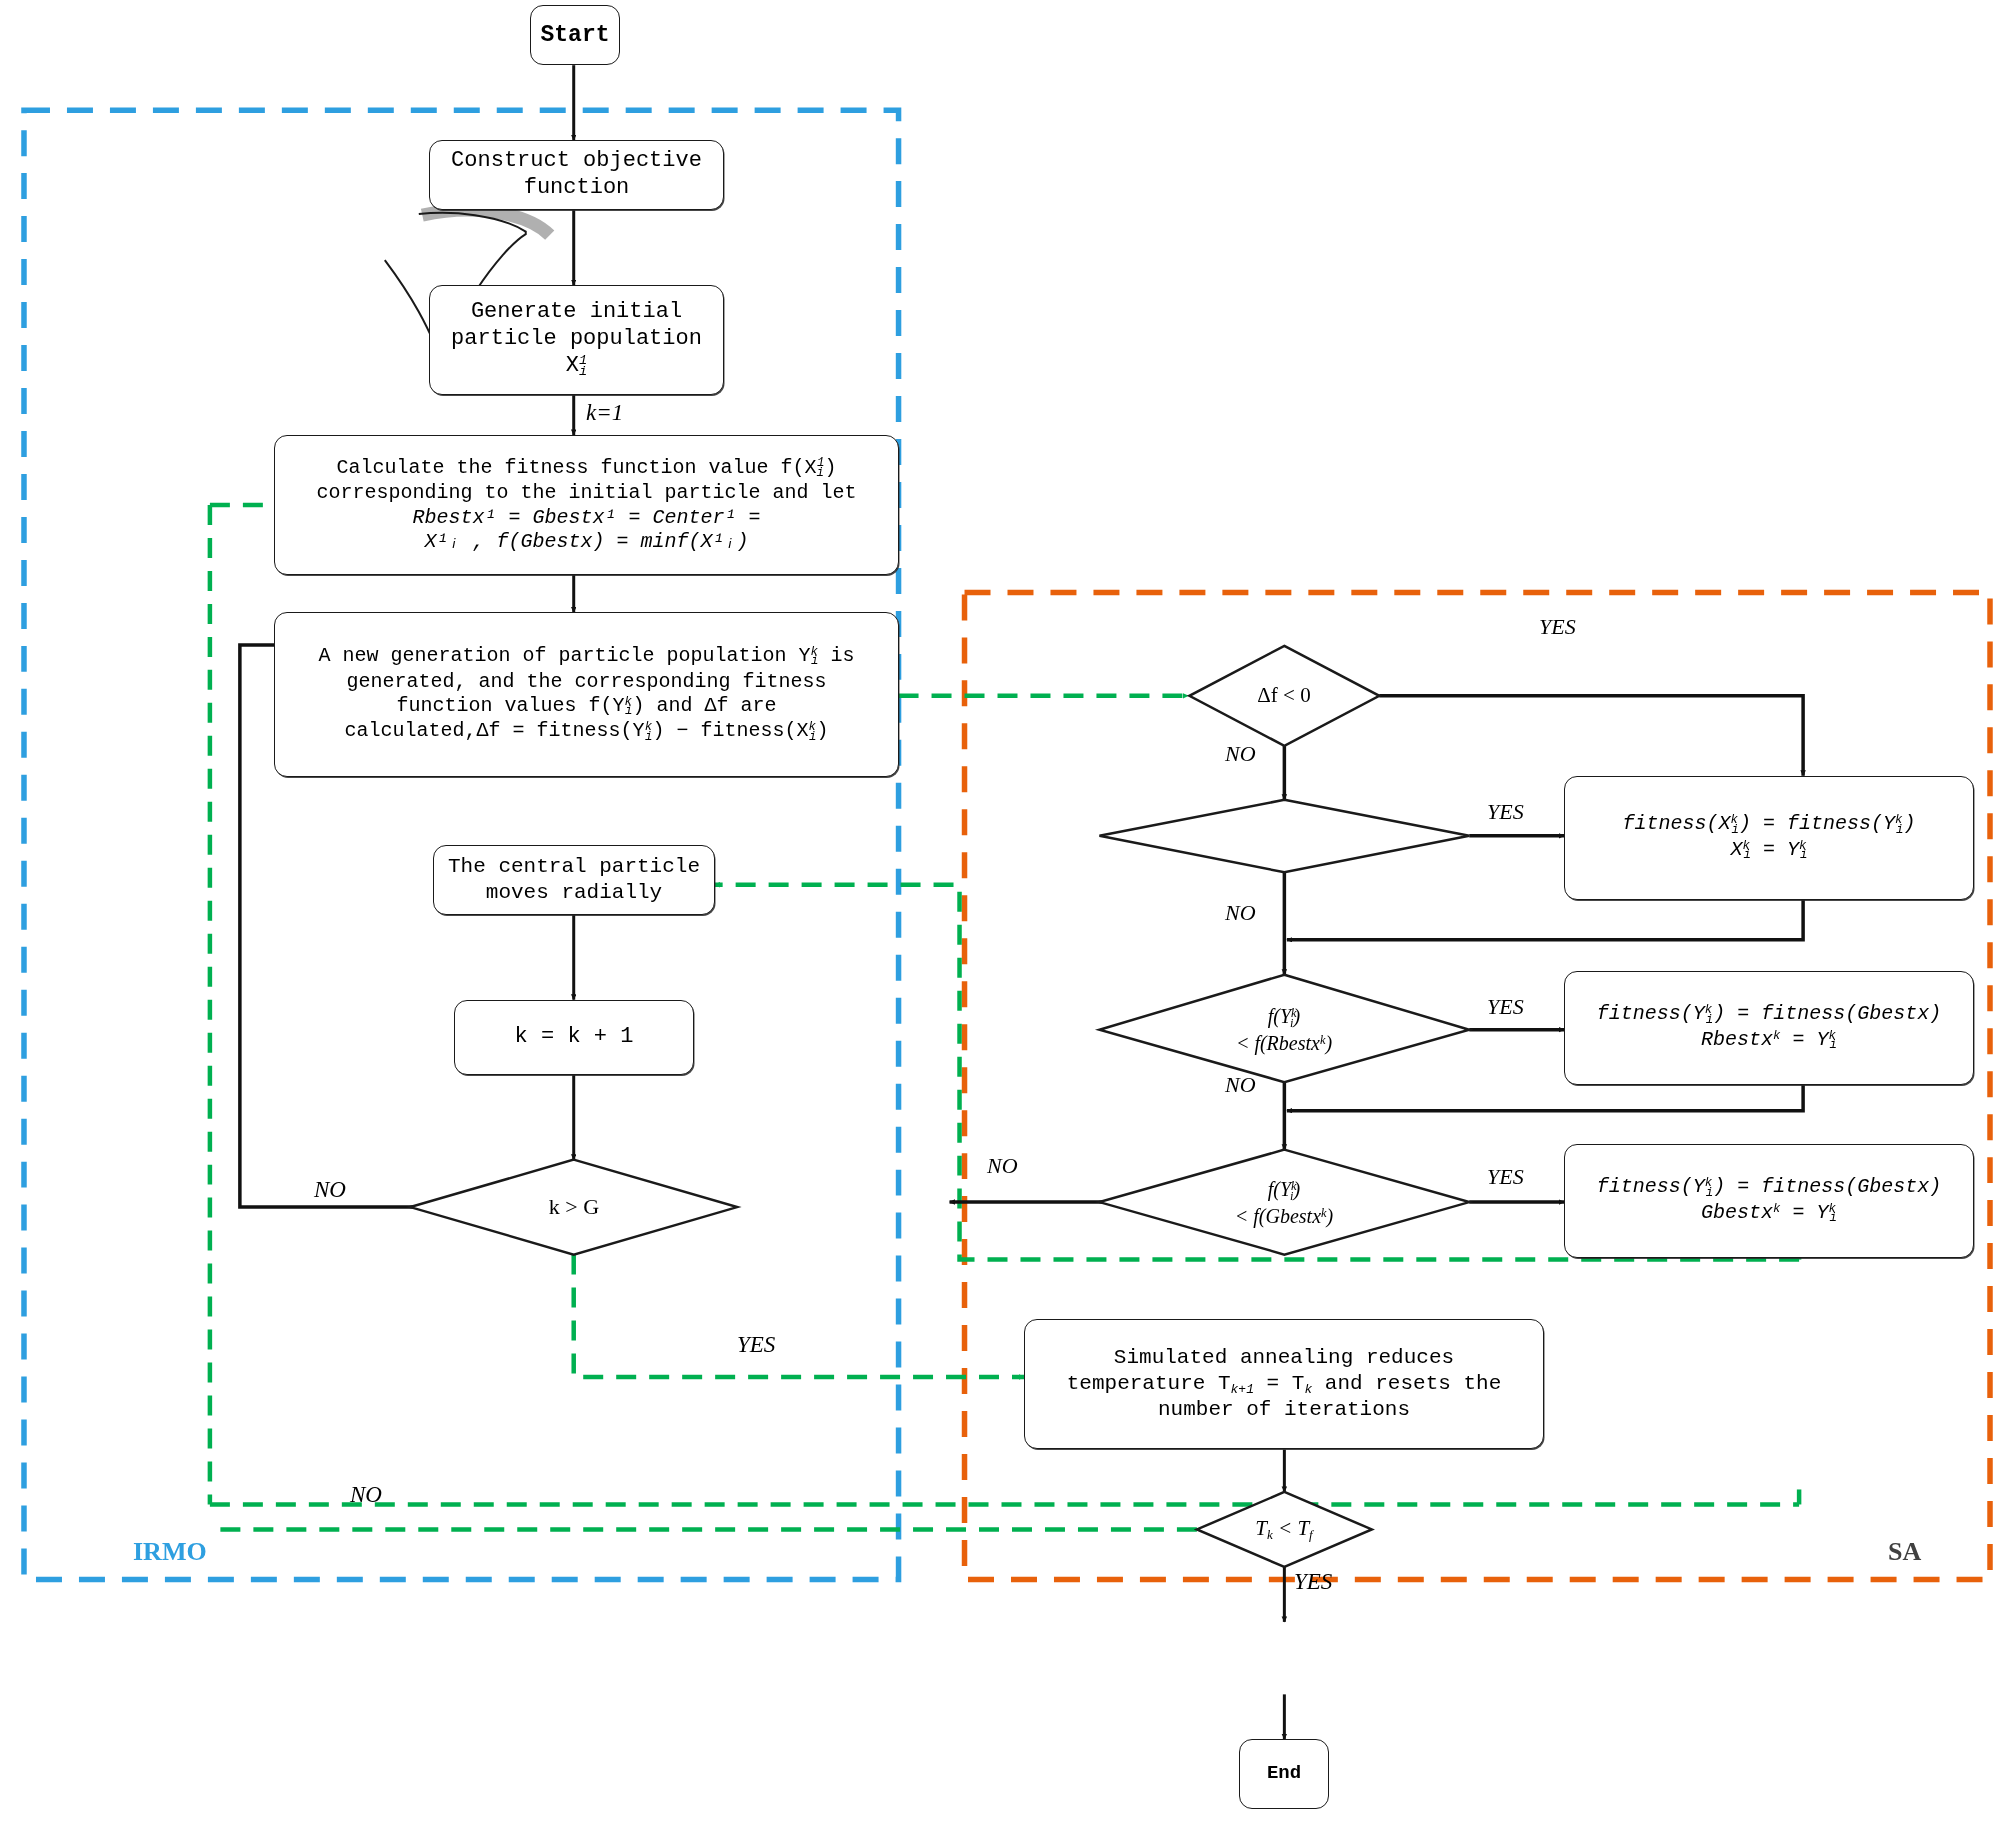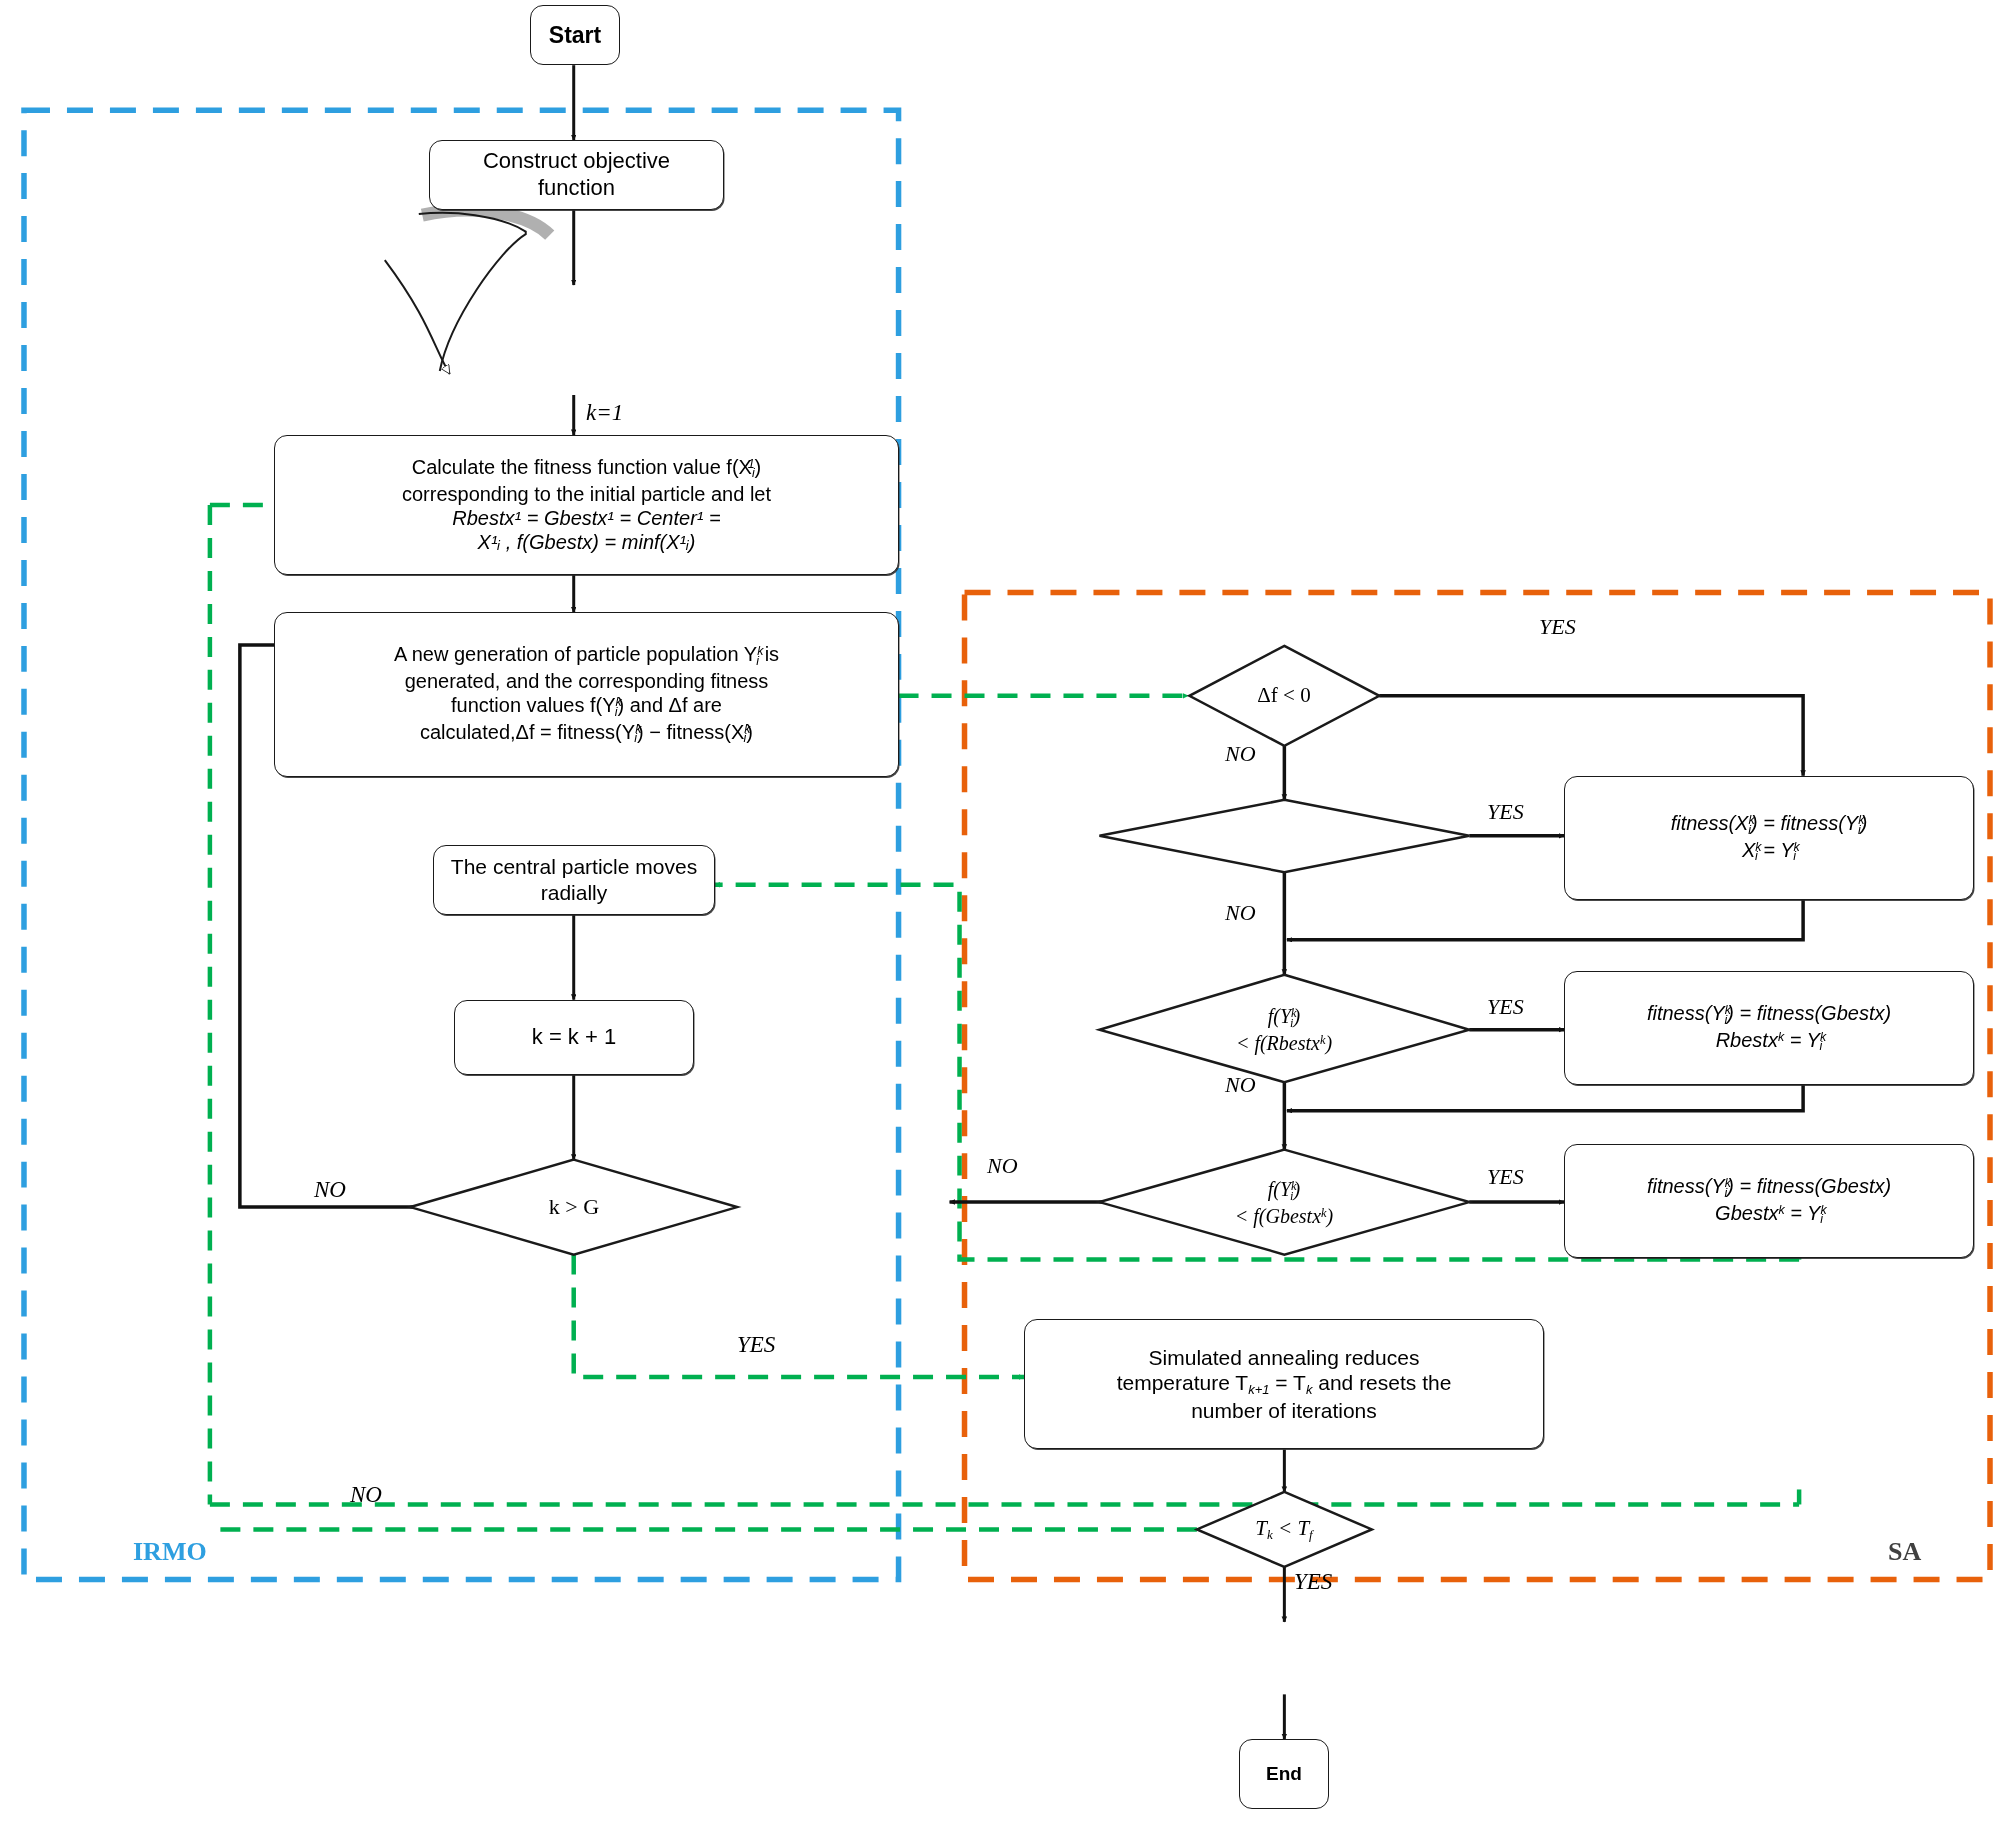--- a/index.html
+++ b/index.html
@@ -2,21 +2,21 @@
 <html style="font-size:8px"><head>
 <meta charset="utf-8">
 <style>
   html,body{margin:0;padding:0;background:#ffffff;}
   body{font-family:"Liberation Serif", serif;}
   #stage{position:relative;width:2015px;height:1841px;background:#fff;overflow:hidden;}
   svg#canvas{position:absolute;left:0;top:0;width:2015px;height:1841px;}
 
   .node{position:absolute;box-sizing:border-box;display:flex;align-items:center;
         justify-content:center;text-align:center;background:#fff;color:#000;
-        font-family:Liberation Sans, sans-serif;line-height:1.22;}
+        font-family:Liberation Mono, monospace;line-height:1.22;}
   .rrect{border:1.5px solid #1a1a1a;border-radius:13px;box-shadow:1px 1.5px 0 -0.5px rgba(40,40,40,.85);}
   .term{border:1.5px solid #1a1a1a;border-radius:13px;font-weight:bold;}
   .ellipse{border:1.5px solid #1a1a1a;border-radius:50%;}
   .diamond-lbl{position:absolute;display:flex;align-items:center;justify-content:center;
                text-align:center;color:#000;font-family:"Liberation Serif", serif;line-height:1.2;}
   .edge-lbl{position:absolute;font-style:italic;color:#000;font-family:"Liberation Serif", serif;
             white-space:nowrap;}
   .grp-lbl{position:absolute;font-weight:bold;font-family:"Liberation Serif", serif;white-space:nowrap;}
   .it{font-style:italic;}
   sub{font-size:.62em;vertical-align:-.28em;}
@@ -113,20 +113,26 @@
     <polygon points="2570,1950 2940,2060 2570,2165 2200,2060" fill="#fff" stroke="#1a1a1a" stroke-width="5"></polygon>
     <polygon points="2570,2300 2940,2405 2570,2510 2200,2405" fill="#fff" stroke="#1a1a1a" stroke-width="5"></polygon>
     <polygon points="2570,2985 2745,3060 2570,3135 2395,3060" fill="#fff" stroke="#1a1a1a" stroke-width="5"></polygon>
   </svg>
 
   <div class="node term" style="left:530px;top:5px;width:90px;height:60px;font-size:23px;">Start</div>
 
   <div class="node rrect" style="left:429px;top:140px;width:295px;height:70px;font-size:22px;padding:0 12px;">Construct objective function</div>
 
 
+  <div class="node rrect" style="left:429px;top:285px;width:295px;height:110px;font-size:22px;padding:0 11px;">
+    <div>
+      <div>Generate initial</div>
+      <div><span>particle population X</span><span class="it"><sup>1</sup><sub style="margin-left:-8px">i</sub></span></div>
+    </div>
+  </div>
 
   <div class="node rrect" style="left:274px;top:435px;width:625px;height:140px;font-size:20px;padding:0 9px;">
     <div>
       <div><span>Calculate the fitness function value f(X</span><sub class="it">i</sub><sup class="it" style="margin-left:-7px">1</sup><span>)</span></div>
       <div>corresponding to the initial particle and let</div>
       <div class="it">Rbestx¹ = Gbestx¹ = Center¹ =</div>
       <div class="it">X¹ᵢ , f(Gbestx) = minf(X¹ᵢ)</div>
     </div>
   </div>
 

